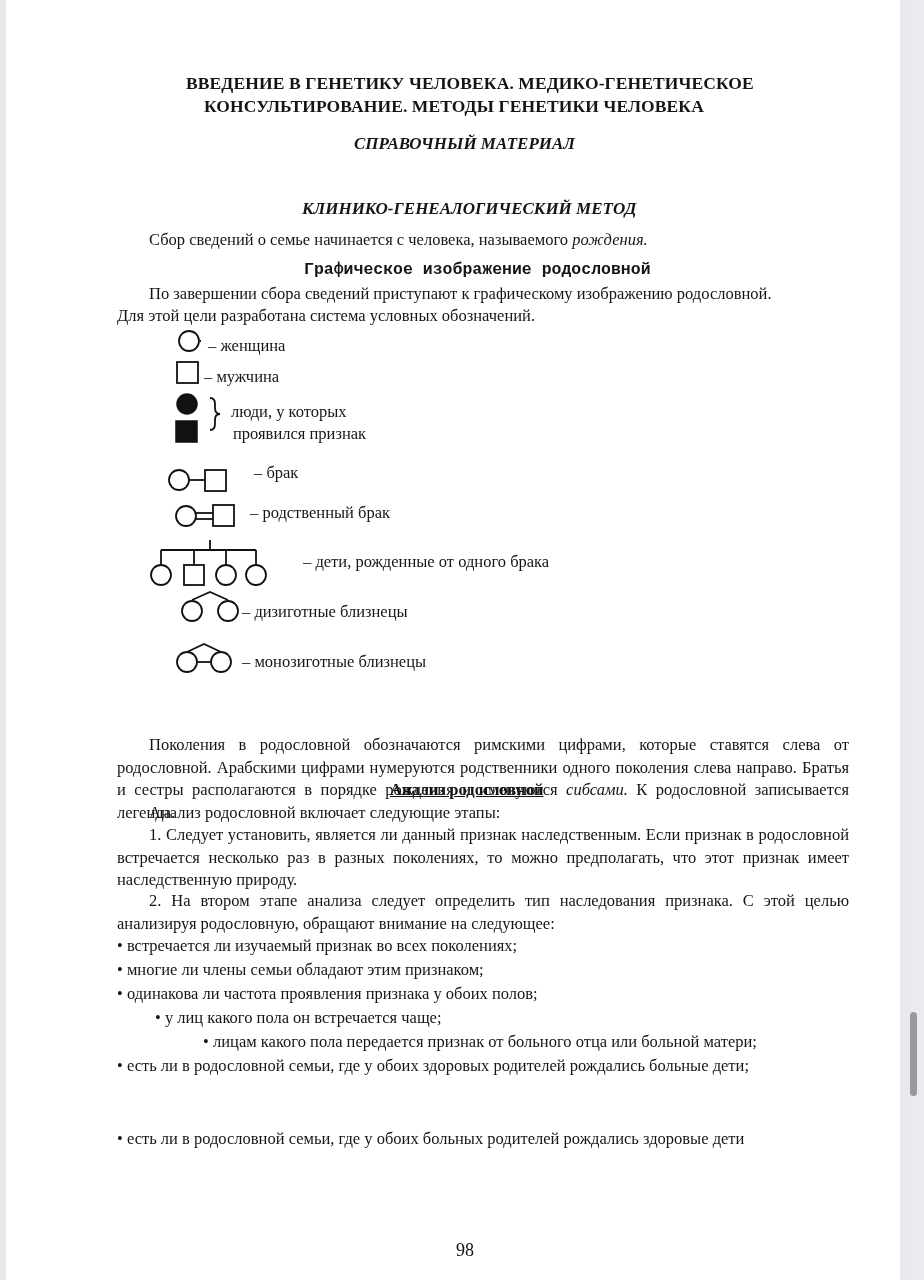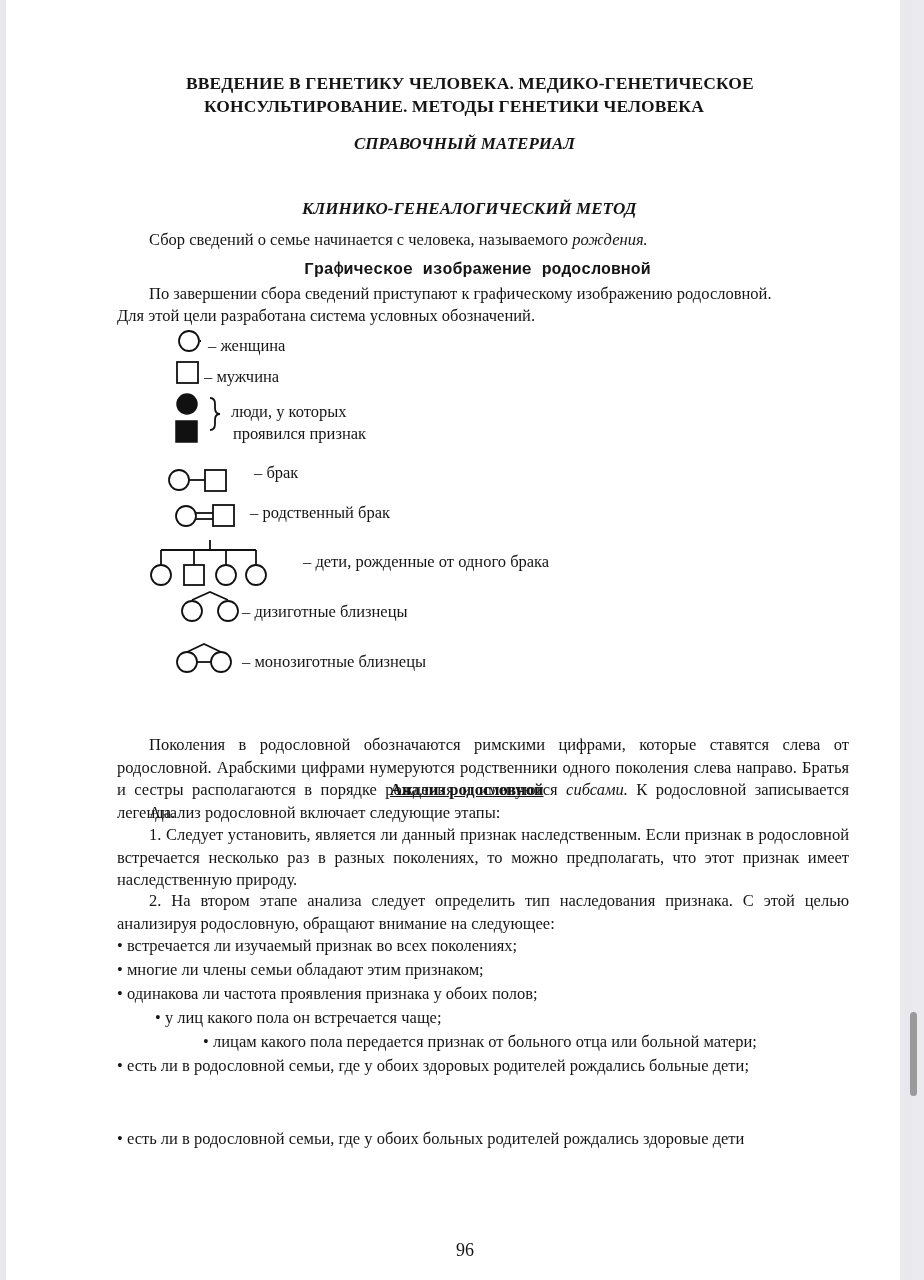--- a/index.html
+++ b/index.html
@@ -124,17 +124,17 @@
   <div class="para ind" style="top:890px; left:111px; width:732px;">2. На втором этапе анализа следует определить тип наследования признака. С этой целью анализируя родословную, обращают внимание на следующее:</div>
 
   <div class="bullet" style="top:935px; left:111px;">• встречается ли изучаемый признак во всех поколениях;</div>
   <div class="bullet" style="top:983px; left:111px;">• одинакова ли частота проявления признака у обоих полов;</div>
   <div class="bullet" style="top:959px; left:111px;">• многие ли члены семьи обладают этим признаком;</div>
   <div class="bullet" style="top:1007px; left:103px;margin-left:46px;">• у лиц какого пола он встречается чаще;</div>
   <div class="bullet" style="top:1031px; left:111px;text-align:center;">• лицам какого пола передается признак от больного отца или больной матери;</div>
   <div class="bullet" style="top:1055px; left:111px; width:730px;">• есть ли в родословной семьи, где у обоих здоровых родителей рождались больные дети;</div>
   <div class="bullet" style="top:1128px; left:111px; width:730px;">• есть ли в родословной семьи, где у  обоих больных родителей рождались здоровые дети</div>
 
-  <div class="abs pagenum" style="left:450px; top:1240px;">96</div>
+  <div class="abs pagenum" style="left:450px; top:1240px;">98</div>
 </div>
 
 <div class="scrollbar-track"></div>
 <div class="scrollbar-thumb"></div>
 
 </body></html>

